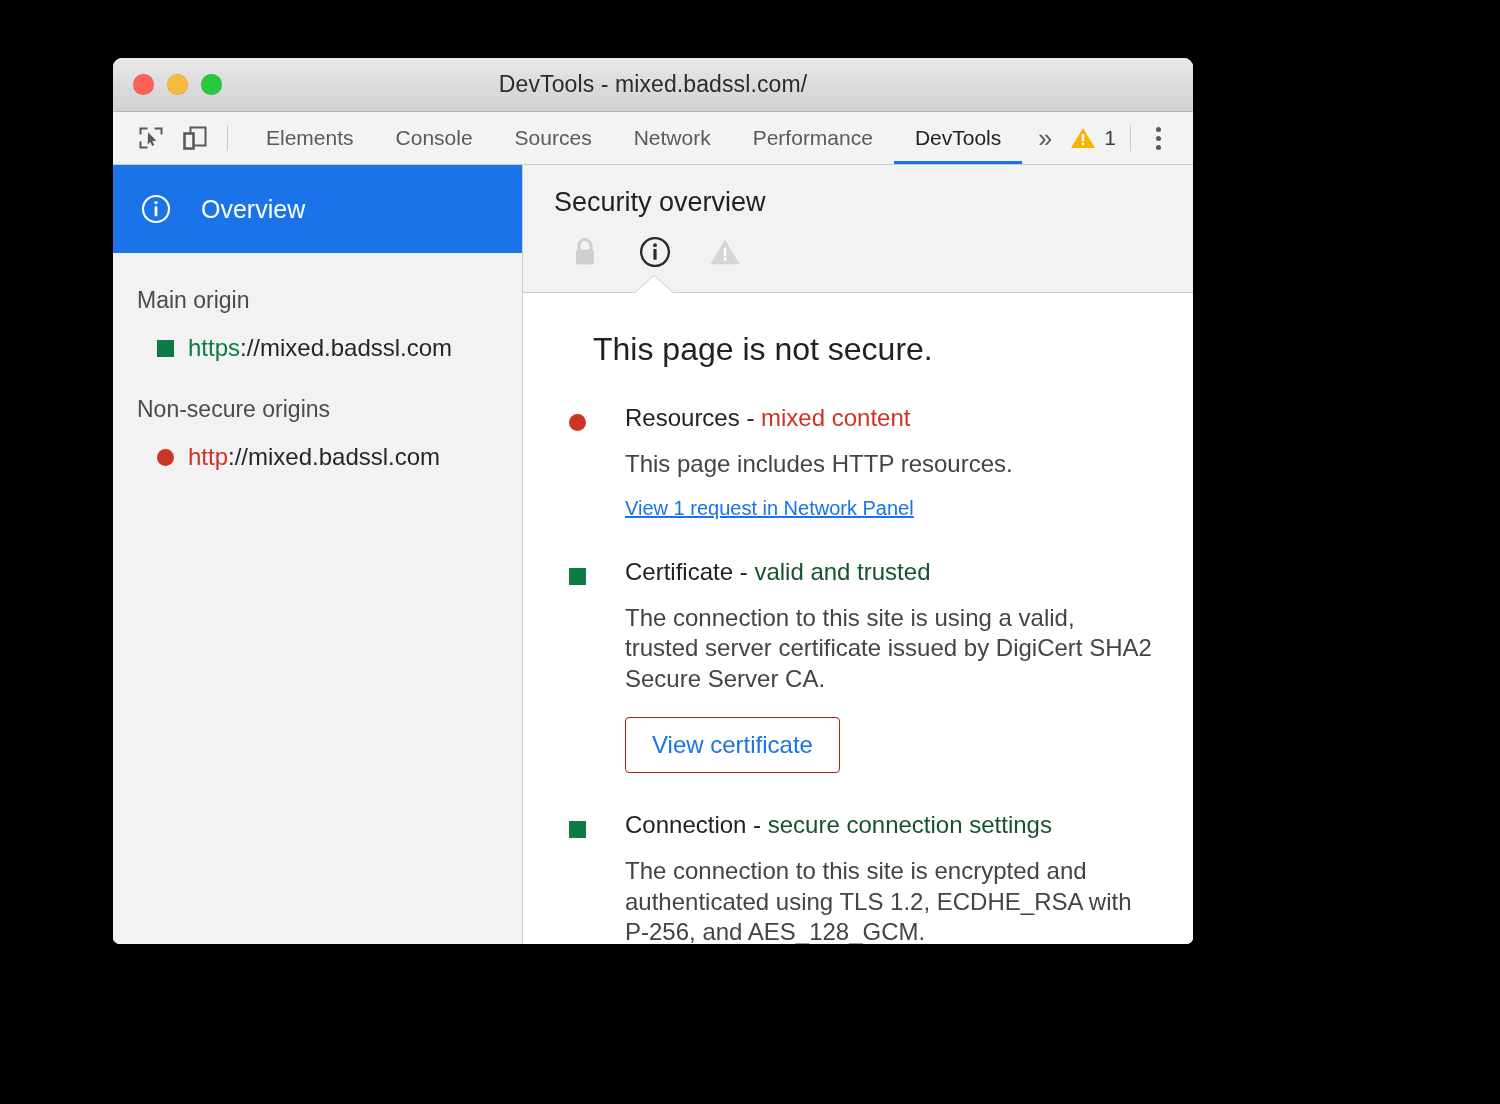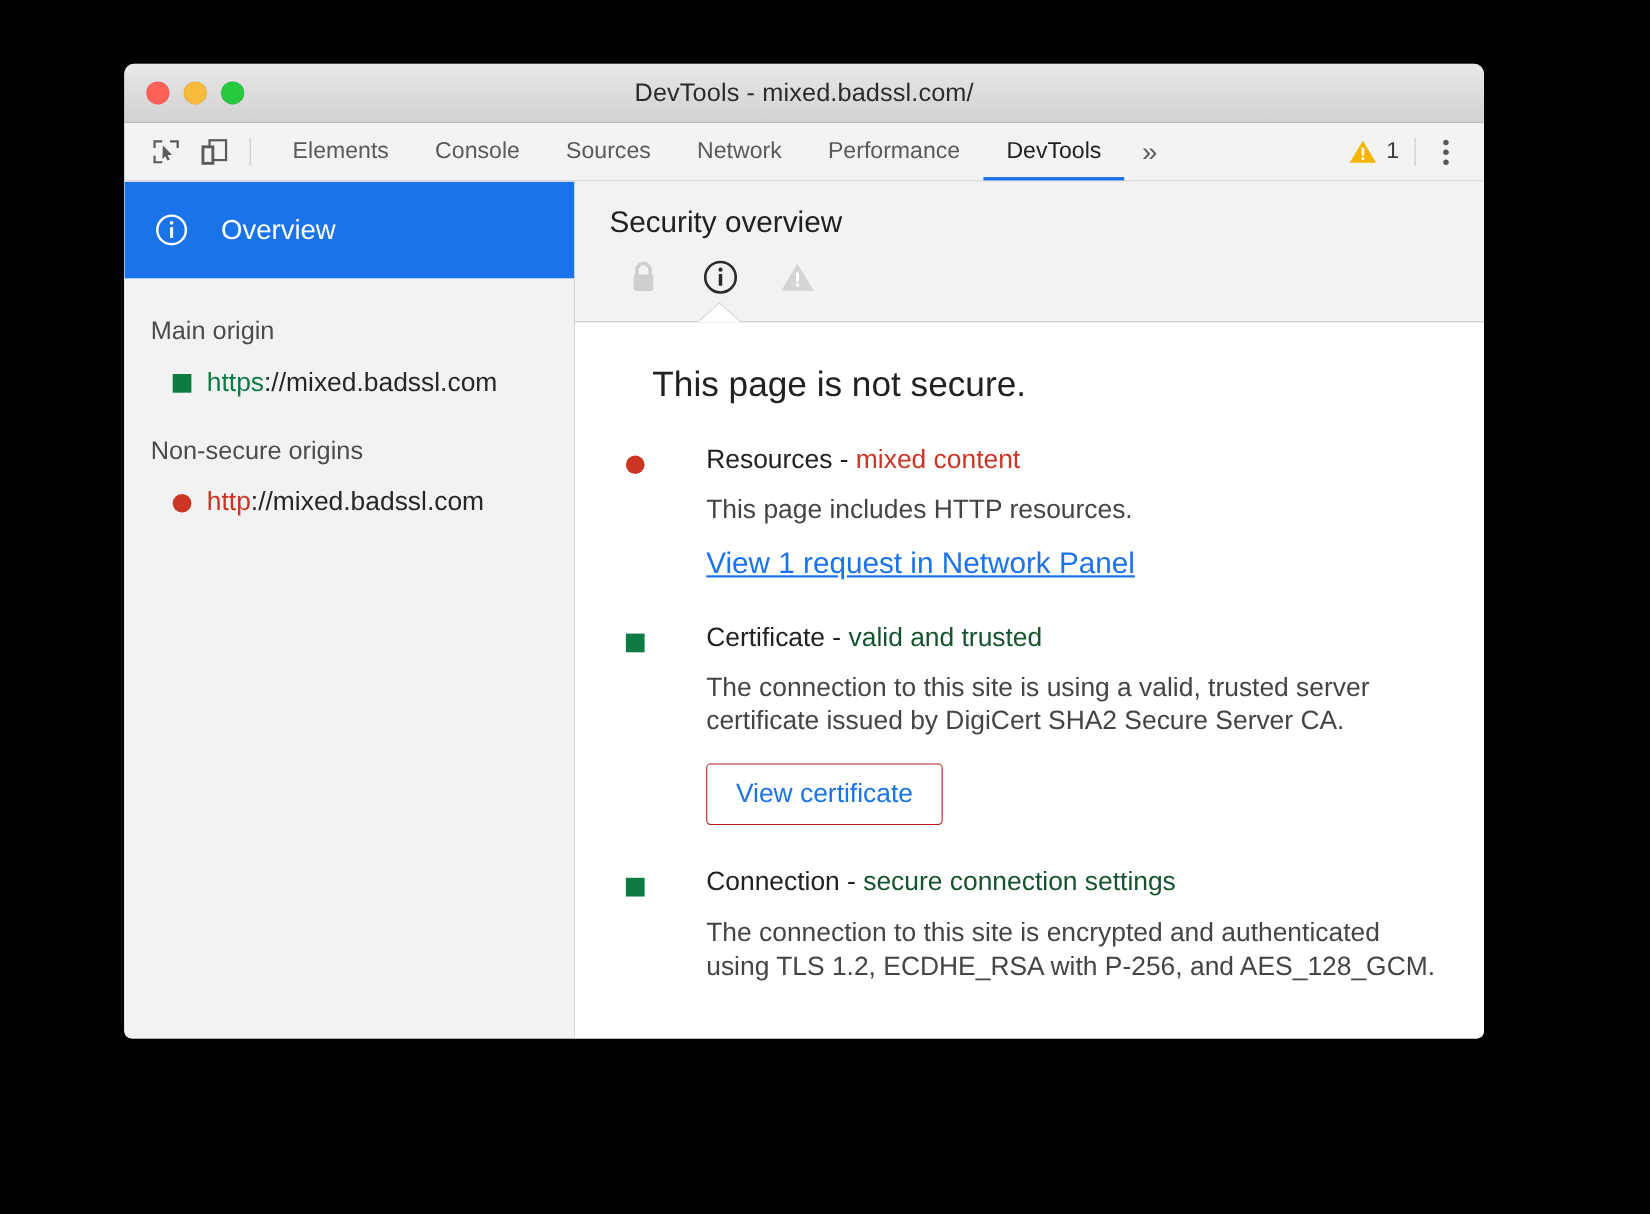--- a/index.html
+++ b/index.html
@@ -16,21 +16,21 @@
     position: relative;
     width: 1500px;
     height: 1104px;
     background: #000000;
   }
 
   
   #window {
     position: absolute;
     left: 113px; top: 58px;
-    width: 1236px; height: 886px;
+    width: 1080px; height: 886px;
     border-radius: 9px 9px 7px 7px;
     background: #ffffff;
     overflow: hidden;
     box-shadow: 0 0 0 0.5px rgba(0,0,0,0.35);
   }
 
   
   #titlebar {
     position: relative;
     height: 54px;
@@ -263,21 +263,21 @@
     background: #ffffff;
   }
   #summary-headline {
     font-size: 32px;
     color: #212121;
     margin: 0 0 36px 24px;
     font-weight: 400;
   }
   .explanation {
     display: flex;
-    gap: 17px;
+    gap: 0;
     margin-bottom: 38px;
   }
   .exp-marker {
     width: 56px;
     flex: none;
     padding-top: 10px;
     display: flex;
     justify-content: flex-start;
   }
   .exp-body { flex: 1; min-width: 0; }
@@ -290,21 +290,21 @@
   .exp-title .status-insecure { color: #cc3524; }
   .exp-desc {
     font-size: 24px;
     color: #444444;
     line-height: 1.28;
     max-width: 750px;
   }
   .exp-link {
     display: inline-block;
     margin-top: 17px;
-    font-size: 27px;
+    font-size: 20px;
     color: #1a73e8;
     text-decoration: underline;
     cursor: pointer;
   }
   .view-cert-btn {
     margin-top: 22px;
     display: inline-block;
     padding: 13px 26px;
     font-size: 24px;
     color: #1a73e8;

